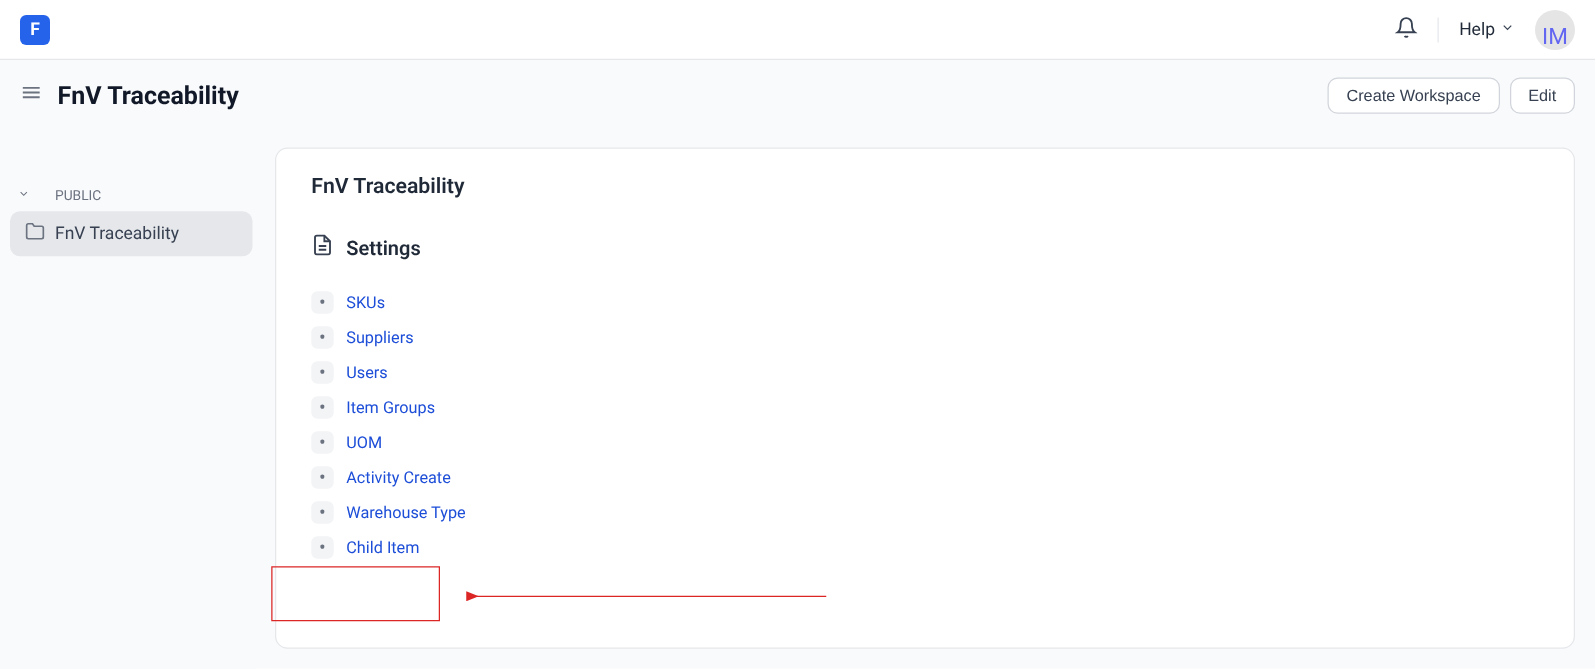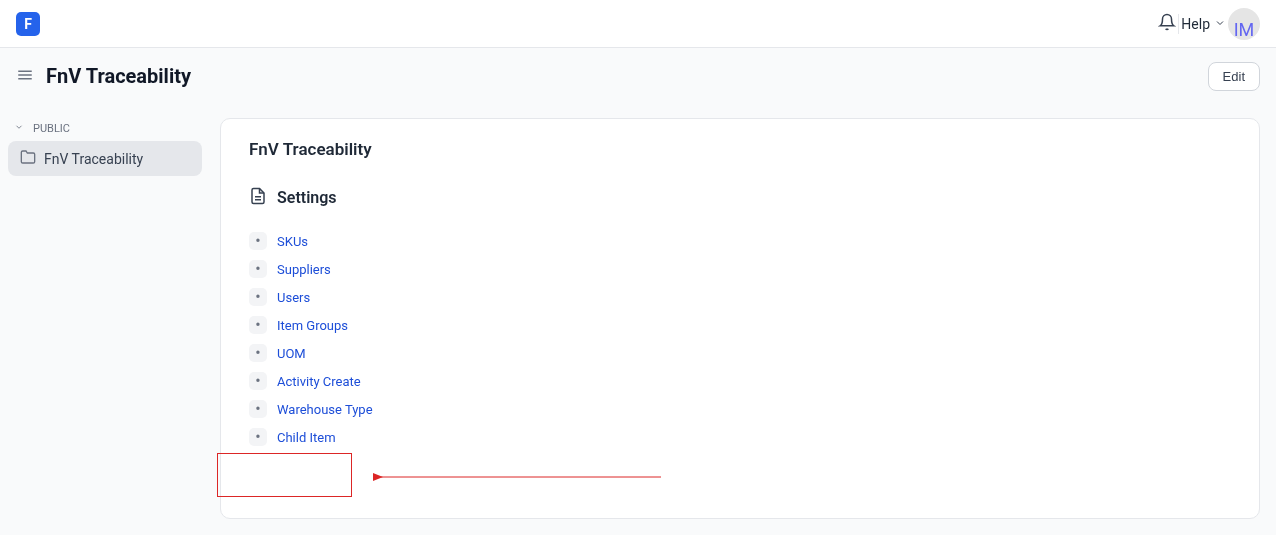--- a/index.html
+++ b/index.html
@@ -34,21 +34,21 @@
       display: flex;
       align-items: center;
       justify-content: center;
       color: #fff;
       font-weight: bold;
       font-size: 14px;
     }
     .top-right {
       display: flex;
       align-items: center;
-      gap: 2px;
+      gap: 16px;
     }
     .bell-icon {
       width: 18px;
       height: 18px;
       cursor: pointer;
     }
     .divider-vert {
       width: 1px;
       height: 20px;
       background: #e5e7eb;
@@ -119,25 +119,26 @@
     }
     
     
     .sidebar {
       width: 210px;
       padding: 10px 8px;
     }
     .sidebar-group-label {
       display: flex;
       align-items: center;
-      gap: 9px;
+      gap: 20px;
       font-size: 11px;
       color: #6b7280;
       padding: 8px 6px 6px;
       cursor: pointer;
+      margin-top: 28px;
     }
     .chevron-sm {
       width: 10px;
       height: 10px;
     }
     .sidebar-item {
       display: flex;
       align-items: center;
       gap: 8px;
       padding: 8px 12px;
@@ -261,20 +262,21 @@
     <span>
       <svg class="menu-icon" viewBox="0 0 24 24" fill="none" stroke="#6b7280" stroke-width="2">
         <line x1="3" y1="7" x2="21" y2="7"></line>
         <line x1="3" y1="12" x2="21" y2="12"></line>
         <line x1="3" y1="17" x2="21" y2="17"></line>
       </svg>
     </span>
     <h1 class="page-title">FnV Traceability</h1>
   </div>
   <div class="page-header-right">
+    <button class="btn">Create Workspace</button>
     <button class="btn">Edit</button>
   </div>
 </div>
 
 <div class="main-layout">
 
   <div class="sidebar">
     <div class="sidebar-group-label">
       <span>
         <svg class="chevron-sm" viewBox="0 0 24 24" fill="none" stroke="#6b7280" stroke-width="2">

